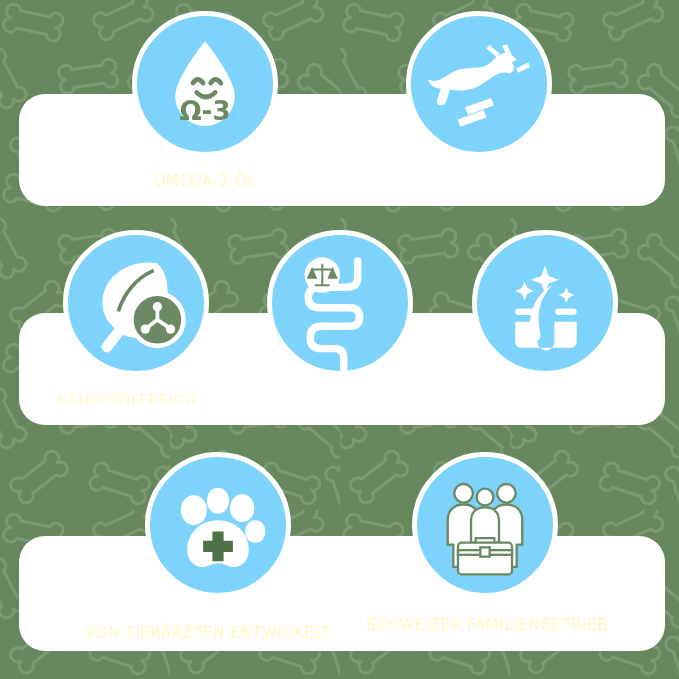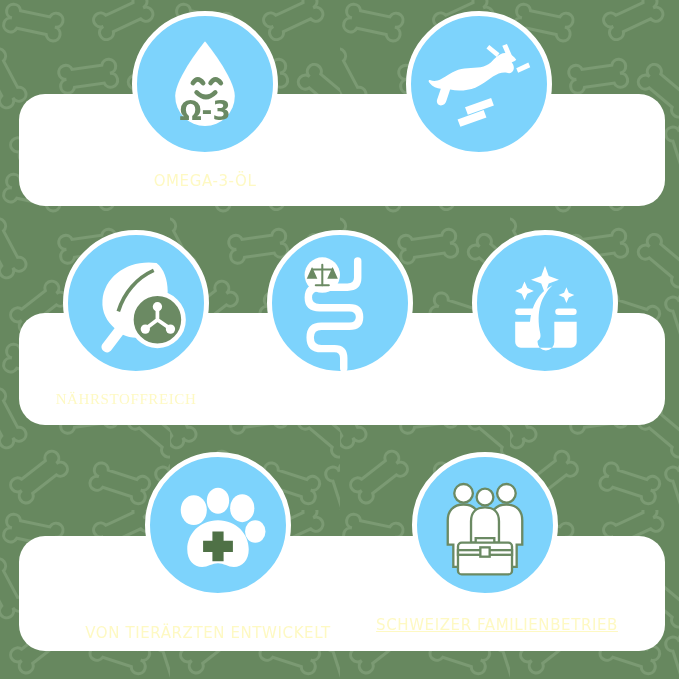--- a/index.html
+++ b/index.html
@@ -74,21 +74,21 @@
   #feature-vets    { left:144px; top:452px; }
   #feature-family  { left:411px; top:452px; }
 
   
   #label-omega    { left:205px; top:172px; }
   #label-stamina  { left:479px; top:172px; }
   #label-nutrient { left:126px; top:391px;font-family:Liberation Serif, serif; }
   #label-digest   { left:343px; top:391px; }
   #label-coat     { left:561px; top:391px; }
   #label-vets     { left:208px; top:592px;margin-top:32px; }
-  #label-family   { left:497px; top:616px;text-decoration:underline; }
+  #label-family   { left:487px; top:616px; }
 
   .lbl-wrap{position:absolute;left:0;top:0;width:679px;height:679px;pointer-events:none;}
   .lbl-wrap > div{pointer-events:auto;}
 </style>
 </head>
 <body>
 
 <div id="infographic">
 
   <svg id="bone-pattern" viewBox="0 0 679 679" xmlns="http://www.w3.org/2000/svg">

